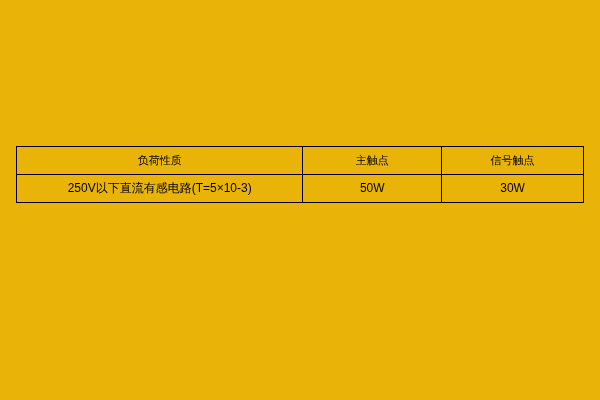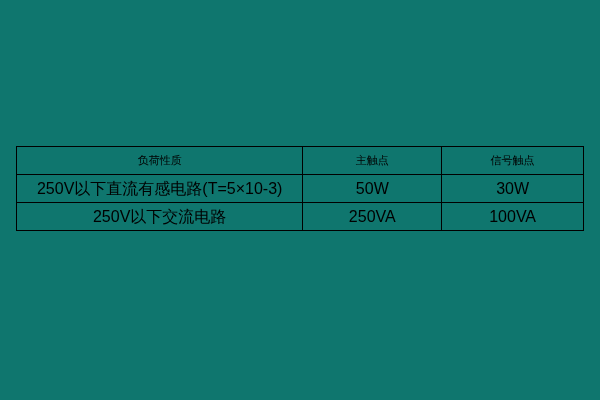--- a/index.html
+++ b/index.html
@@ -10,39 +10,39 @@
     width: 600px;
     height: 400px;
     background: #ffffff;
     font-family: "Liberation Sans", sans-serif;
     overflow: hidden;
   }
   .page {
     position: relative;
     width: 600px;
     height: 400px;
-    background: #0f766e;
+    background: #eab308;
   }
   .table-wrap {
     position: absolute;
     left: 16px;
     top: 146px;
     width: 568px;
   }
   table.spec {
     border-collapse: collapse;
     width: 100%;
     table-layout: fixed;
   }
   table.spec td {
     border: 1px solid #000000;
     height: 27px;
     text-align: center;
     vertical-align: middle;
-    font-size: 16px;
+    font-size: 12px;
     color: #000000;
     line-height: 1.2;
     padding: 0 2px;
     font-family: "Liberation Sans", sans-serif;
     white-space: nowrap;
   }
   table.spec tr.header td {
     font-size: 11px;
   }
   col.c1 { width: 50.5%; }
@@ -64,21 +64,16 @@
         <tr class="header">
           <td>负荷性质</td>
           <td>主触点</td>
           <td>信号触点</td>
         </tr>
         <tr>
           <td>250V以下直流有感电路(T=5×10-3)</td>
           <td>50W</td>
           <td>30W</td>
         </tr>
-        <tr>
-          <td>250V以下交流电路</td>
-          <td>250VA</td>
-          <td>100VA</td>
-        </tr>
       </tbody>
     </table>
   </div>
 </div>
 
 </body></html>

